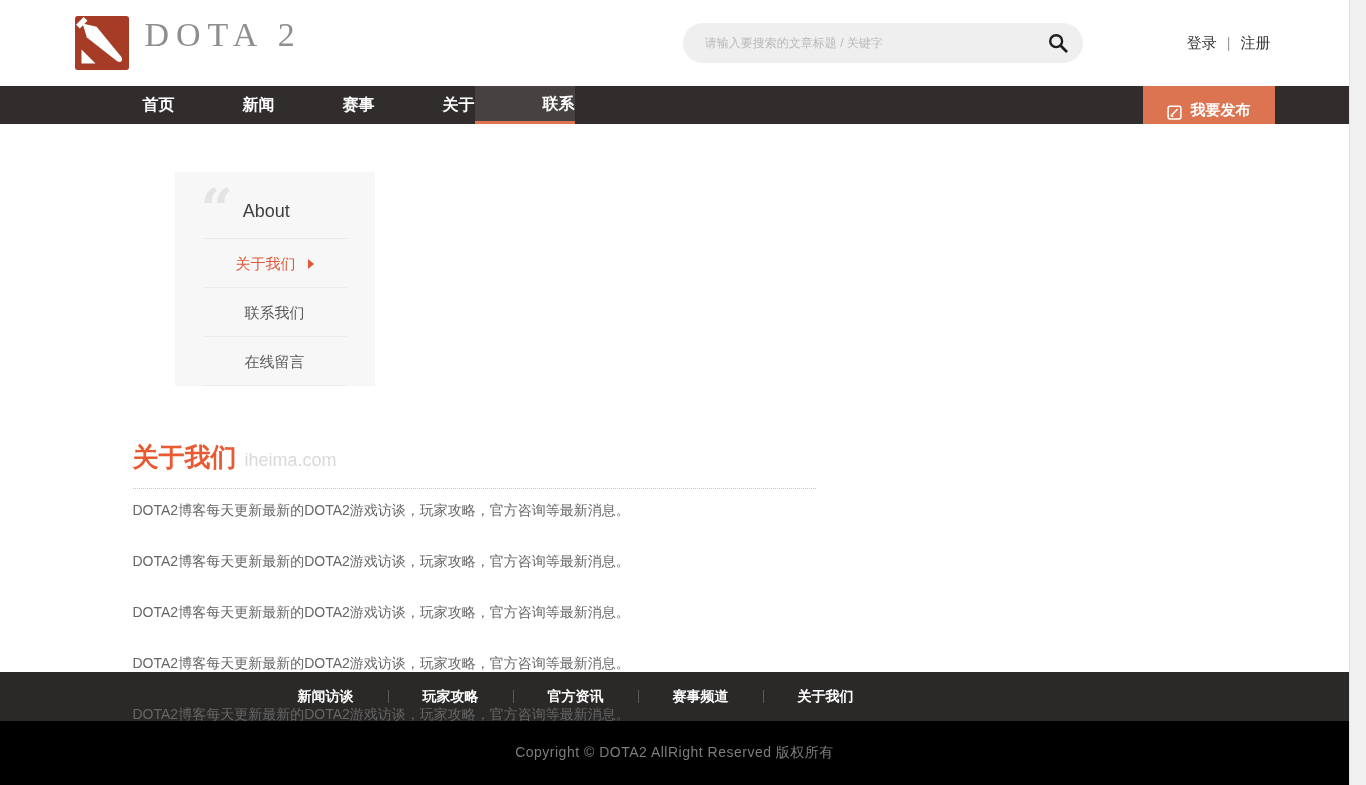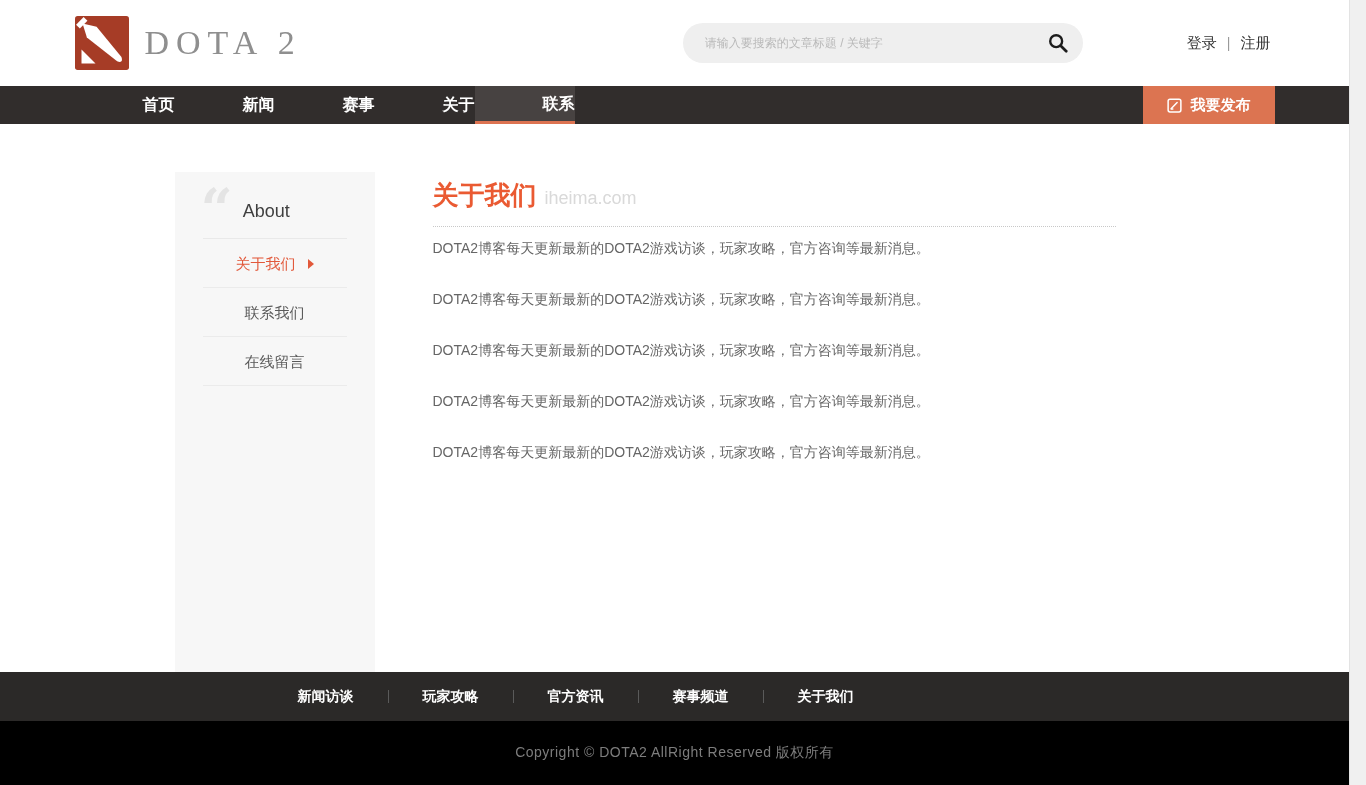--- a/index.html
+++ b/index.html
@@ -5,21 +5,21 @@
   * { margin:0; padding:0; box-sizing:border-box; }
   html,body { width:1366px; height:785px; overflow:hidden;
     font-family:"Liberation Sans","DejaVu Sans",sans-serif; background:#fff; }
 
   .band { width:100%; padding-right:17px; } 
   .container { width:1200px; margin:0 auto; position:relative; }
 
   
   .site-header { height:86px; background:#fff; }
   .site-header .container { height:86px; display:flex; align-items:center; }
-  .logo { display:flex; align-items:center; cursor:pointer; }
+  .logo { display:flex; align-items:flex-start; cursor:pointer; }
   .logo svg { width:54px; height:54px; display:block; }
   .logo-text { margin-left:16px; font-family:"Liberation Serif","DejaVu Serif",serif;
     font-size:34px; color:#8f8f8f; letter-spacing:7px; }
   .search-wrap { margin-left:auto; position:relative; width:400px; height:40px; }
   .search-input { width:400px; height:40px; border:none; outline:none; background:#efefef;
     border-radius:20px; padding:0 48px 0 22px; font-size:12px; color:#444;
     font-family:"Liberation Sans","DejaVu Sans",sans-serif; }
   .search-input::placeholder { color:#b9b9b9; }
   .search-btn { position:absolute; right:14px; top:9px; width:22px; height:22px;
     background:none; border:none; cursor:pointer; padding:0; }
@@ -27,26 +27,26 @@
   .auth a { color:#333; text-decoration:none; cursor:pointer;text-align:center; }
   .auth .sep { color:#9a9a9a; margin:0 10px; font-size:14px; }
 
   
   .main-nav { background:#312d2c; height:38px; }
   .main-nav .container { display:flex; height:38px; align-items:stretch; }
   .nav-item { display:block; width:100px; text-align:right; line-height:38px; color:#fff;
     font-size:16px; font-weight:bold; text-decoration:none; cursor:pointer; }
   .nav-item.active { background:#474241; border-bottom:3px solid #dd7351; line-height:35px; }
   .publish-btn { margin-left:auto; height:38px; background:#dc7451; border:none; color:#fff;
-    font-size:15px; font-weight:bold; padding:15px 24px; display:flex; align-items:center;
+    font-size:15px; font-weight:bold; padding:4px 24px; display:flex; align-items:flex-end;
     gap:9px; cursor:pointer; font-family:inherit; }
 
   
   .page-body { background:#fff; height:548px; }
-  .page-body .container { display:flex; height:100%; }
+  .page-body .container { display:flex; height:100%;flex-direction:column; }
   .sidebar { width:200px; margin-left:100px; margin-top:48px; background:#f7f7f7; }
   .sidebar-head { display:flex; align-items:flex-end; padding:20px 24px 16px 26px; }
   .quote-glyph { font-family:"DejaVu Serif","Liberation Serif",serif; font-weight:bold;
     font-size:56px; line-height:34px; height:30px; color:#e4e4e4; overflow:visible; }
   .sidebar-title { font-size:18px; color:#3f3f3f; margin-left:10px; line-height:22px; }
   .side-divider { border-top:1px solid #e9e9e9; margin:0 28px; }
   .side-menu { list-style:none; }
   .side-menu li { position:relative; }
   .side-menu li::after { content:""; position:absolute; left:28px; right:28px; bottom:0;
     border-bottom:1px solid #ebebeb; }

